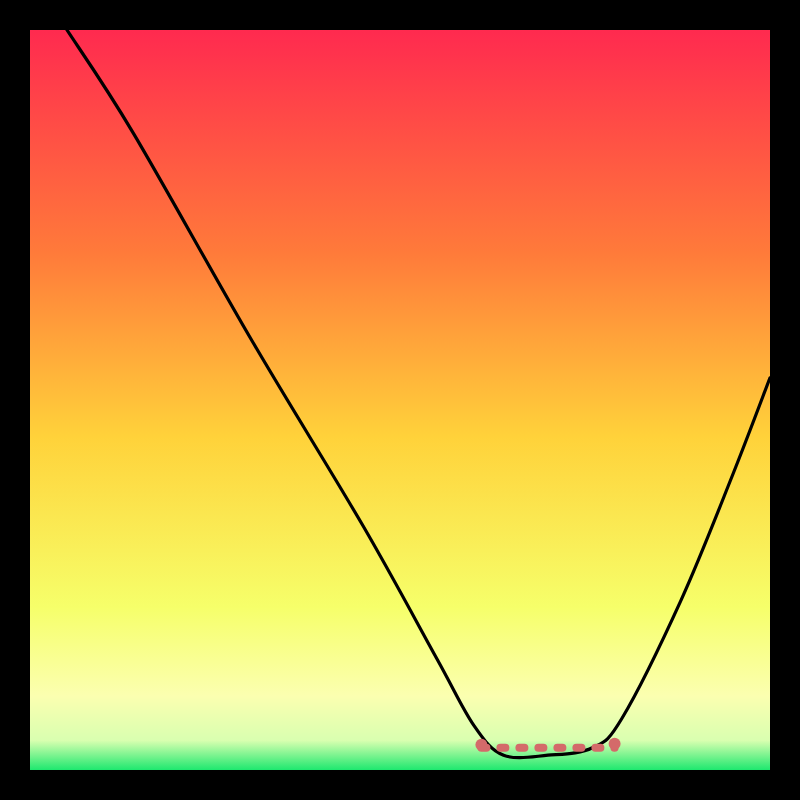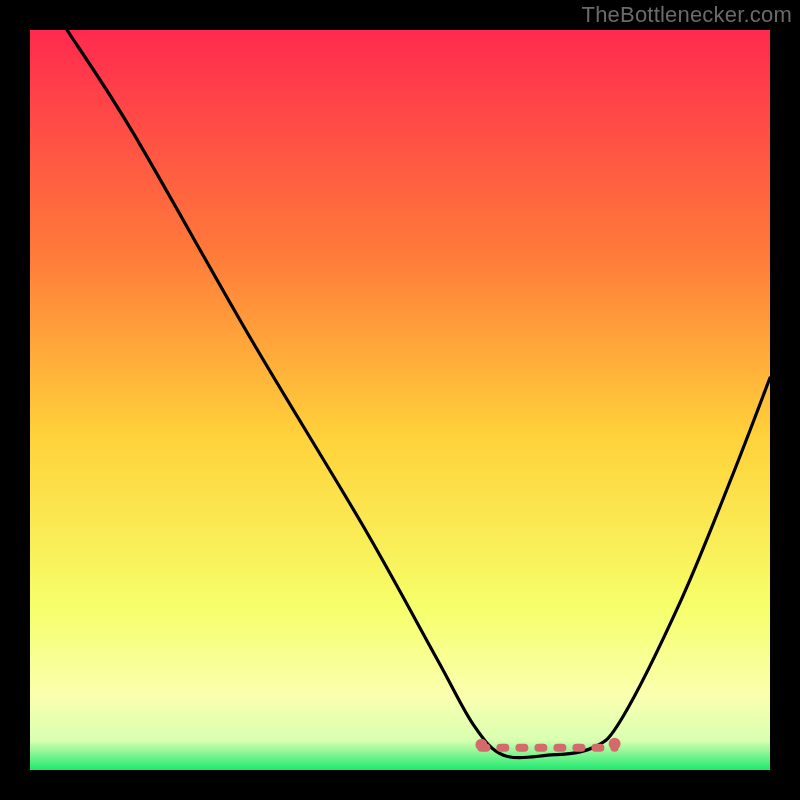--- a/index.html
+++ b/index.html
@@ -37,21 +37,20 @@
     display: block;
     width: 100%;
     height: 100%;
   }
 </style>
 </head>
 <body>
 
 <div class="frame">
 
-  <div class="attribution">TheBottlenecker.com</div>
 
   <div class="plot">
     <svg viewBox="0 0 740 740" preserveAspectRatio="none">
       <defs>
         <linearGradient id="bg-grad" x1="0" y1="0" x2="0" y2="1">
           <stop offset="0%" stop-color="#ff2a4f"></stop>
           <stop offset="30%" stop-color="#ff7a3a"></stop>
           <stop offset="55%" stop-color="#ffd23a"></stop>
           <stop offset="78%" stop-color="#f6ff6a"></stop>
           <stop offset="90%" stop-color="#fbffb0"></stop>

